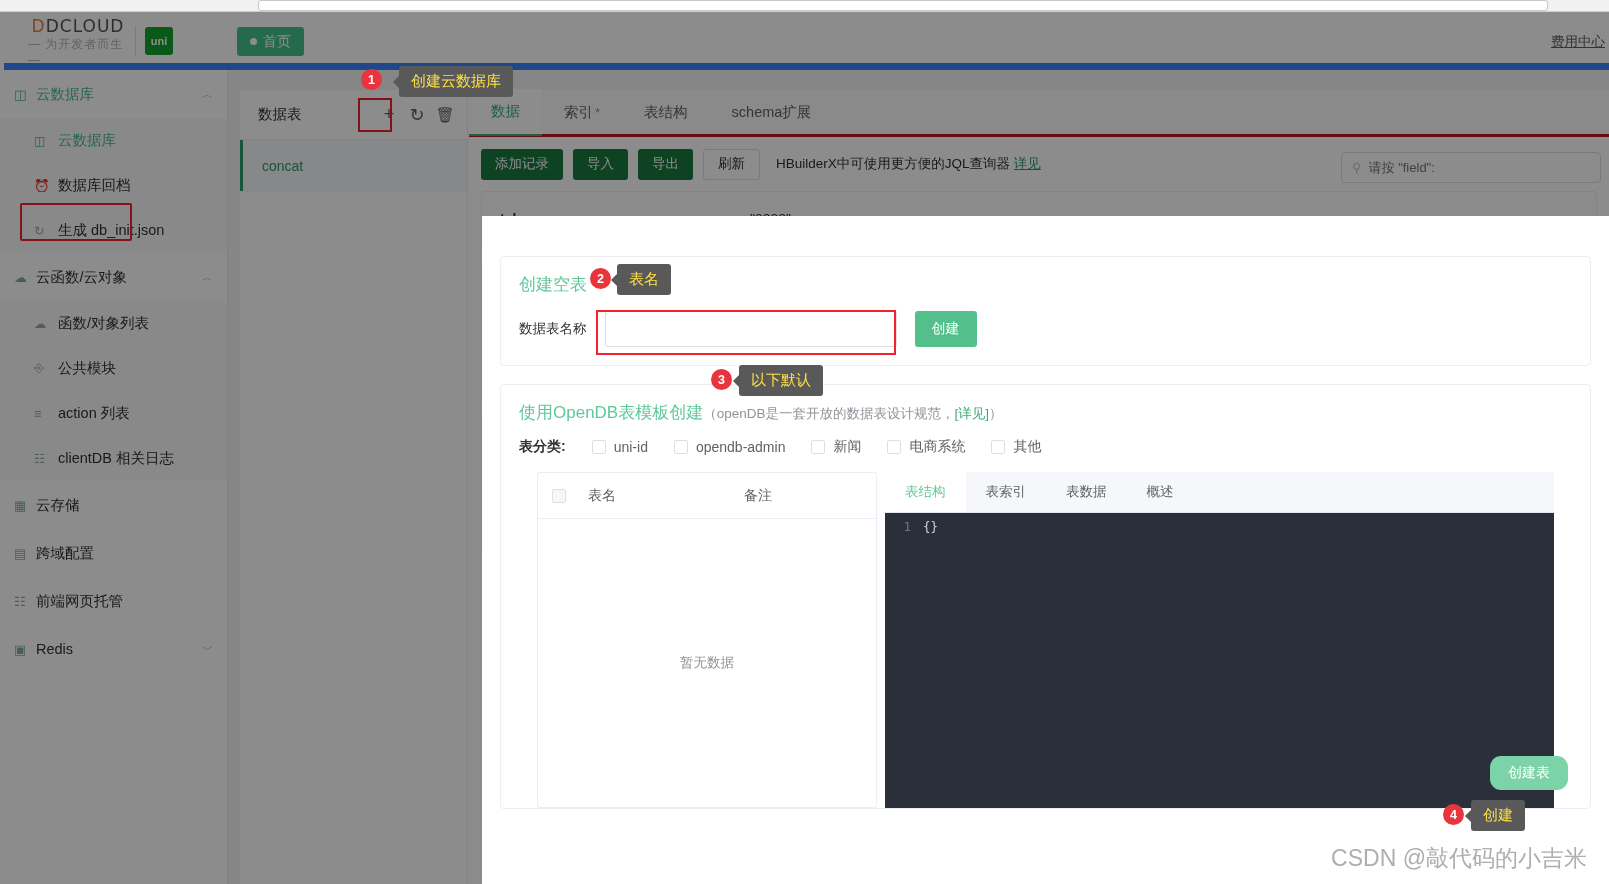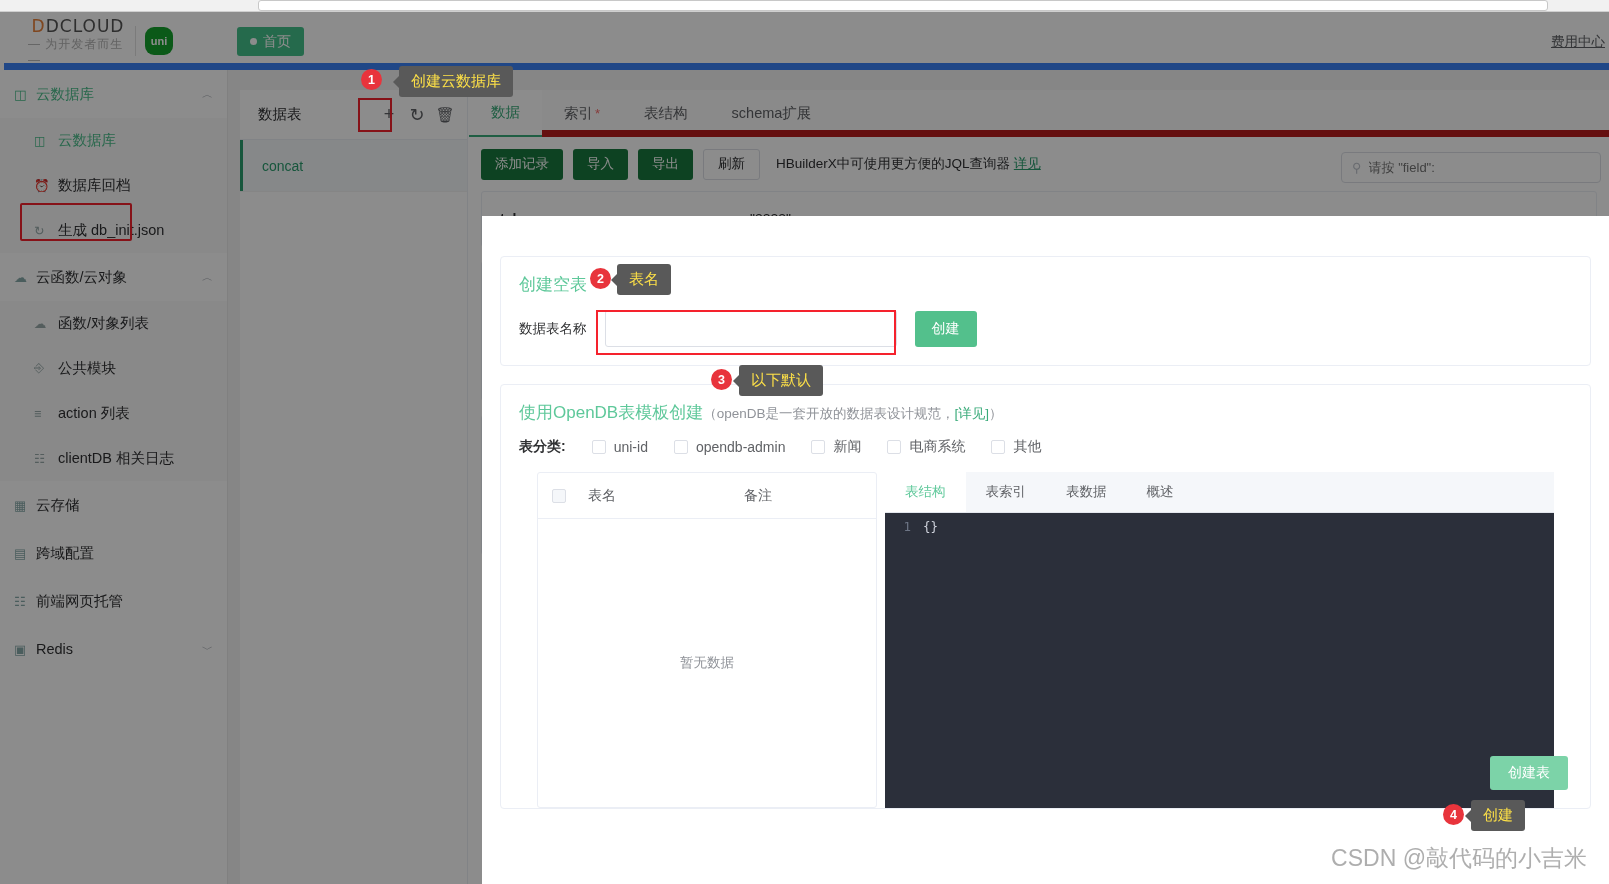--- a/index.html
+++ b/index.html
@@ -35,21 +35,21 @@
   }
   #logo-dcloud .wordmark {
     font-size: 17px; letter-spacing: 1px; color: #555;
     font-family: "DejaVu Sans", sans-serif;
   }
   #logo-dcloud .wordmark .d { color: #e8813a; }
   #logo-dcloud .tagline { font-size: 12px; color: #b3b3b3; letter-spacing: 1px; margin-top: 0; }
   #logo-divider { position: absolute; left: 131px; top: 14px; width: 1px; height: 30px; background: #e0e0e0; }
   #logo-uni {
     position: absolute; left: 141px; top: 15px; width: 28px; height: 28px;
-    background: #15a32c; border-radius: 9px; color: #fff;
+    background: #15a32c; border-radius: 3px; color: #fff;
     display: flex; align-items: center; justify-content: center;
     font-size: 11px; font-weight: bold;
   }
   #nav-home {
     position: absolute; left: 233px; top: 15px; height: 29px; padding: 0 13px;
     background: #44c28a; color: #fff; border-radius: 3px; font-size: 14px;
     display: flex; align-items: center; gap: 6px; cursor: pointer;
   }
   #nav-home .dot { width: 7px; height: 7px; border-radius: 50%; background: #fff; display: inline-block; }
   #billing-link {
@@ -110,21 +110,21 @@
     height: 52px; display: flex; align-items: center; padding-left: 22px;
     font-size: 14px; color: #2a9d6e; cursor: pointer; position: relative;
     border-bottom: 1px solid #f2f2f2;
   }
   .tl-row.sel { background: #f5f7fa; }
   .tl-row.sel::before { content:""; position:absolute; left:0; top:0; width:3px; height:100%; background:#2a9d6e; }
 
   
   #rightpane { position: absolute; left: 229px; top: 0; width: 1140px; height: 794px; }
   #tabs {
-    height: 47px; display: flex; align-items: flex-start; border-bottom: 7px solid #b91c1c;
+    height: 47px; display: flex; align-items: center; border-bottom: 3px solid #b91c1c;
     background: #fbfbfb;
   }
   .tab {
     height: 47px; display: flex; align-items: center; padding: 0 22px;
     font-size: 14.5px; color: #606266; cursor: pointer; position: relative;
   }
   .tab.active { color: #3aab7a; background: #fff; border-bottom: 2px solid #3aab7a; }
   .tab .star { color: #f56c6c; font-size: 13px; margin-left: 2px; vertical-align: super; }
 
   #toolbar { height: 54px; display: flex; align-items: center; padding: 0 0 0 12px; gap: 10px; }
@@ -216,21 +216,21 @@
   .ctab { height: 41px; display: flex; align-items: center; padding: 0 20px; font-size: 13.5px; color: #606266; cursor: pointer; }
   .ctab.active { background: #fff; color: #5ec89a; }
   #code-body { flex: 1; background: #2b2f3a; padding: 6px 0 0 0; font-family: "DejaVu Sans Mono", monospace; font-size: 12.5px; }
   #code-body .ln { display: flex; }
   #code-body .num { width: 38px; text-align: right; color: #6d7585; padding-right: 12px; }
   #code-body .txt { color: #cfd3dc; }
 
   
   #create-table-btn {
     position: absolute; right: 22px; bottom: 18px; height: 34px; padding: 0 18px;
-    background: #7cd3a8; color: #fff; border: none; border-radius: 3px;
+    background: #7cd3a8; color: #fff; border: none; border-radius: 11px;
     font-size: 14px; cursor: pointer; font-family: "Liberation Sans", sans-serif;
   }
   #create-table-redbox {
     position: absolute; right: 10px; bottom: 8px; width: 152px; height: 53px;
     border: 3px solid #f5222d; pointer-events: none; z-index: 60;
   }
 
   
   .badge {
     position: absolute; width: 21px; height: 21px; border-radius: 50%;

